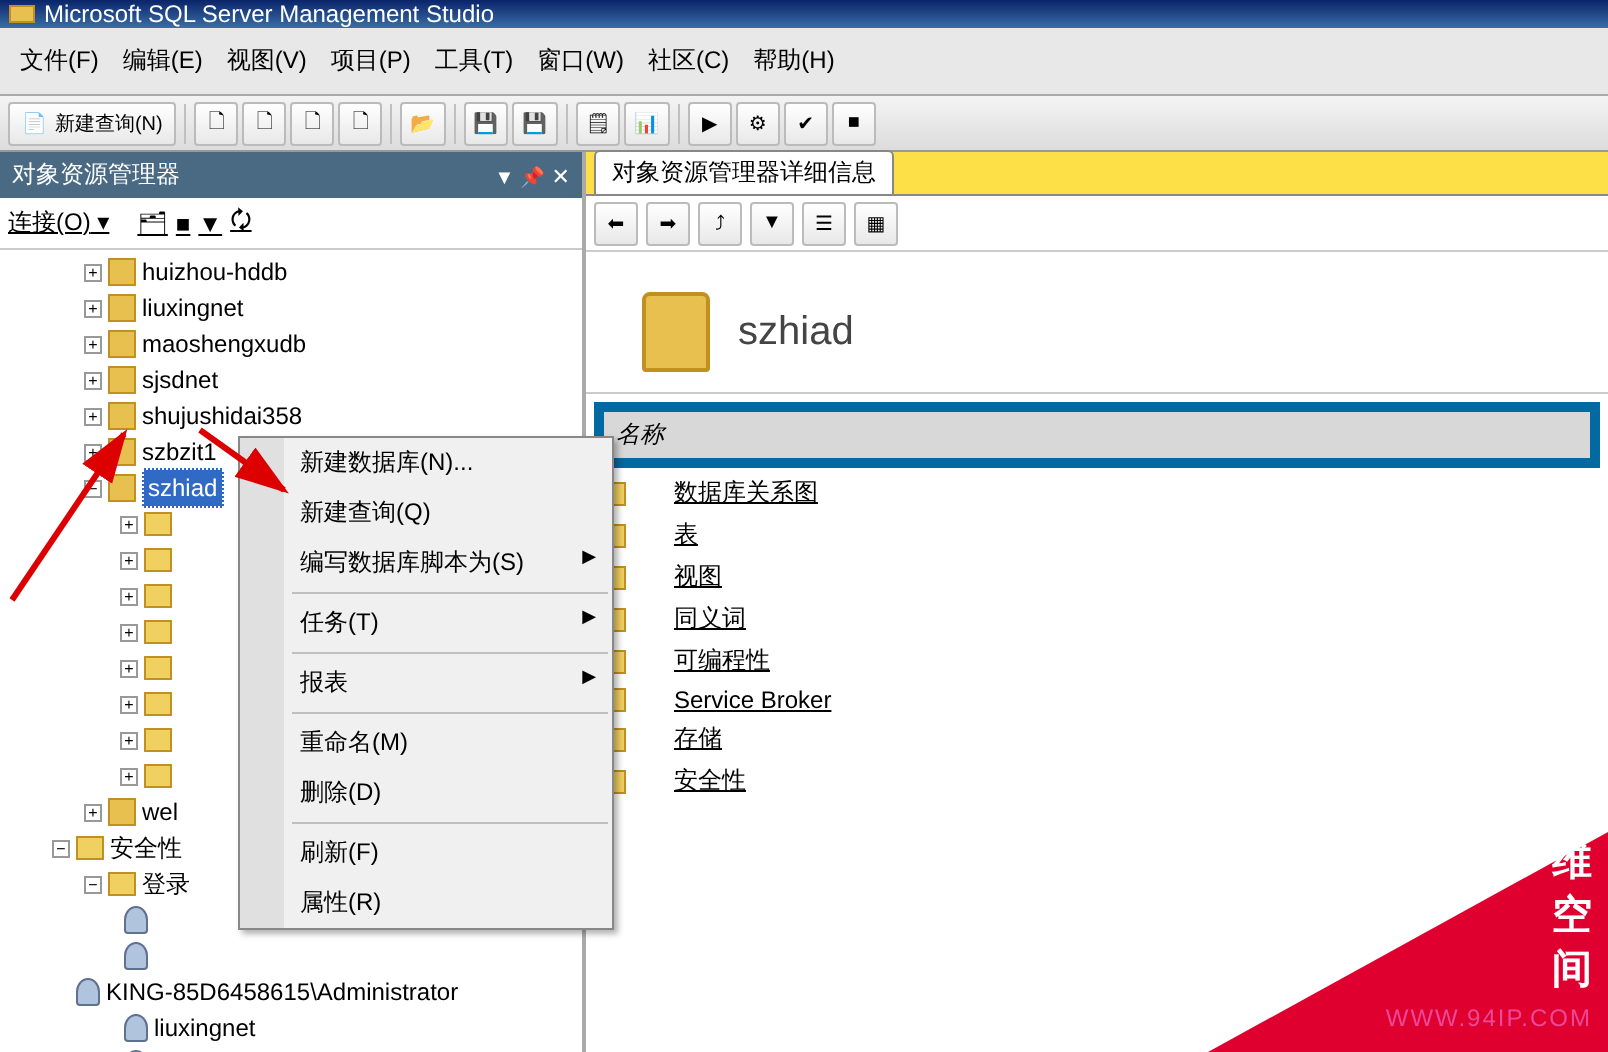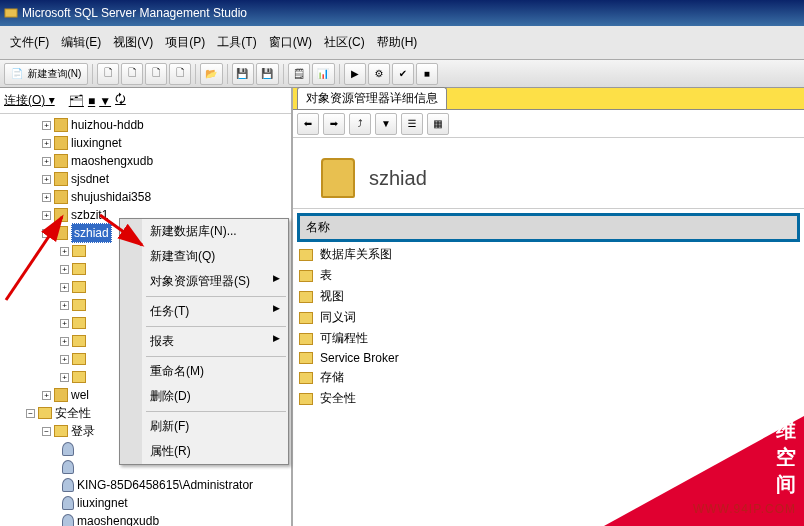--- a/index.html
+++ b/index.html
@@ -1,18 +1,18 @@
 <!DOCTYPE html>
 <html><head>
 <meta charset="utf-8">
 <style>
 * { box-sizing: border-box; margin: 0; padding: 0; font-family: "SimSun", "宋体", Arial, sans-serif; }
 body { width: 804px; height: 526px; background: #fff; overflow: hidden; font-size: 12px; position: relative; }
 
-.titlebar { height: 26px; background: linear-gradient(#0a246a, #3a6ea5); color: #fff; display: flex; align-items: center; padding: 0 4px; font-size: 12px; }
+.titlebar { height: 14px; background: linear-gradient(#0a246a, #3a6ea5); color: #fff; display: flex; align-items: center; padding: 0 4px; font-size: 12px; }
 .titlebar .icon { width: 14px; height: 14px; margin-right: 4px; display: inline-block; }
 
 .menubar { height: 34px; background: #e8e8e8; border-bottom: 1px solid #aaa; display: flex; align-items: center; padding: 0 4px; font-size: 12px; }
 .menubar .menu-item { padding: 2px 6px; cursor: default; }
 
 .toolbar { height: 28px; background: linear-gradient(#f4f4f4, #dcdcdc); border-bottom: 1px solid #999; display: flex; align-items: center; padding: 2px 4px; gap: 2px; }
 .tbtn { min-width: 22px; height: 22px; border: 1px solid #bbb; background: linear-gradient(#fff,#e8e8e8); border-radius: 2px; display: flex; align-items: center; justify-content: center; font-size: 10px; padding: 0 4px; }
 .tbtn.wlabel { padding: 0 6px; gap: 4px; }
 .tsep { width: 1px; height: 20px; background: #c0c0c0; margin: 0 2px; }
 
@@ -31,34 +31,34 @@
 .selected { background: #316ac5; color: #fff; padding: 0 2px; border: 1px dotted #fff; }
 
 .right-panel { flex: 1; display: flex; flex-direction: column; background: #fff; }
 .tab-strip { height: 22px; background: #fde047; display: flex; align-items: flex-end; padding: 0 4px; border-bottom: 1px solid #888; }
 .tab { background: #fff; border: 1px solid #888; border-bottom: none; padding: 2px 8px; font-size: 12px; border-radius: 3px 3px 0 0; }
 .right-toolbar { height: 28px; border-bottom: 1px solid #ccc; display: flex; align-items: center; padding: 2px 4px; gap: 4px; }
 .right-header { padding: 20px 28px 10px 28px; display: flex; align-items: center; gap: 14px; border-bottom: 1px solid #ccc; }
 .big-db-icon { width: 34px; height: 40px; background: #e8c050; border: 2px solid #c09020; border-radius: 4px 4px 2px 2px; }
 .db-title { font-size: 20px; color: #444; font-family: Arial; }
 .db-path { font-size: 12px; color: #666; margin-top: 4px; }
-.list-header { background: #d8d8d8; border: 3px solid #0369a1; padding: 3px 6px; font-size: 12px; margin: 4px 4px 0 4px; }
+.list-header { background: #d8d8d8; border: 5px solid #0369a1; padding: 3px 6px; font-size: 12px; margin: 4px 4px 0 4px; font-style: italic; }
 .list-body { padding: 2px 6px; }
-.list-body .row { display: flex; align-items: center; gap: 4px; padding: 2px 0; font-size: 12px; }
-
-.context-menu { position: absolute; left: 119px; top: 218px; width: 170px; background: #f0f0f0; border: 1px solid #888; box-shadow: 2px 2px 3px rgba(0,0,0,0.3); z-index: 50; font-size: 12px; }
+.list-body .row { display: flex; align-items: center; gap: 21px; padding: 2px 0; font-size: 12px; text-decoration: underline; }
+
+.context-menu { position: absolute; left: 119px; top: 218px; width: 188px; background: #f0f0f0; border: 1px solid #888; box-shadow: 2px 2px 3px rgba(0,0,0,0.3); z-index: 50; font-size: 12px; }
 .context-menu .stripe { position: absolute; left: 0; top: 0; bottom: 0; width: 22px; background: #e0e0e0; }
 .cm-item { position: relative; padding: 4px 8px 4px 30px; cursor: default; }
 .cm-sep { border-top: 1px solid #c0c0c0; margin: 2px 2px 2px 26px; }
 .cm-arrow { float: right; font-size: 9px; }
 
 .watermark { position: absolute; right: 0; bottom: 0; z-index: 100; }
 .watermark .tri { position: absolute; right: 0; bottom: 0; width: 0; height: 0; border-left: 200px solid transparent; border-bottom: 110px solid #e00030; }
 .watermark .wtext { position: absolute; right: 8px; bottom: 28px; color: #fff; font-size: 20px; font-weight: bold; font-family: "Microsoft YaHei", Arial; }
-.watermark .wurl { position: absolute; right: 8px; bottom: 10px; color: #b91c1c; font-size: 12px; font-family: Arial; letter-spacing: 1px; }
+.watermark .wurl { position: absolute; right: 8px; bottom: 10px; color: #ec4899; font-size: 12px; font-family: Arial; letter-spacing: 1px; }
 .pin { font-size: 10px; }
 .close-x { font-size: 11px; }
 </style>
 </head>
 <body>
 
 <div class="titlebar">
   <span class="icon">
     <svg viewBox="0 0 14 14">
         <rect x="1" y="3" width="12" height="8" fill="#e8c050" stroke="#c09020"></rect>
@@ -99,20 +99,27 @@
   <div class="tsep"></div>
   <div class="tbtn">▶</div>
   <div class="tbtn">⚙</div>
   <div class="tbtn">✔</div>
   <div class="tbtn">■</div>
 </div>
 
 <div class="main">
 
   <div class="left-panel">
+    <div class="panel-title">
+      <span>对象资源管理器</span>
+      <span>
+        <span class="pin">▼ 📌</span>
+        <span class="close-x"> ✕</span>
+      </span>
+    </div>
     <div class="panel-toolbar">
       <span class="lbl"><span>连接(O)</span> ▾</span>
       <span style="width:6px"></span>
       <span>🗂</span>
       <span>■</span>
       <span>▼</span>
       <span>🗘</span>
     </div>
 
     <div class="tree">
@@ -200,21 +207,21 @@
           <span class="foldericon"></span>
           <span>登录</span>
         </div>
 
       <div class="node" style="padding-left:62px">
           <span class="usericon"></span>
         </div>
       <div class="node" style="padding-left:62px">
           <span class="usericon"></span>
         </div>
-      <div class="node" style="padding-left:62px">
+      <div class="node" style="padding-left:38px">
           <span class="usericon"></span>
           <span>KING-85D6458615\Administrator</span>
         </div>
       <div class="node" style="padding-left:62px">
           <span class="usericon"></span>
           <span>liuxingnet</span>
         </div>
       <div class="node" style="padding-left:62px">
           <span class="usericon"></span>
           <span>maoshengxudb</span>
@@ -276,21 +283,21 @@
           <span>安全性</span>
         </div>
     </div>
   </div>
 </div>
 
 <div class="context-menu">
   <div class="stripe"></div>
   <div class="cm-item"><span>新建数据库(N)...</span></div>
   <div class="cm-item"><span>新建查询(Q)</span></div>
-  <div class="cm-item"><span>对象资源管理器(S)</span><span class="cm-arrow">▶</span></div>
+  <div class="cm-item"><span>编写数据库脚本为(S)</span><span class="cm-arrow">▶</span></div>
   <div class="cm-sep"></div>
   <div class="cm-item"><span>任务(T)</span><span class="cm-arrow">▶</span></div>
   <div class="cm-sep"></div>
   <div class="cm-item"><span>报表</span><span class="cm-arrow">▶</span></div>
   <div class="cm-sep"></div>
   <div class="cm-item"><span>重命名(M)</span></div>
   <div class="cm-item"><span>删除(D)</span></div>
   <div class="cm-sep"></div>
   <div class="cm-item"><span>刷新(F)</span></div>
   <div class="cm-item"><span>属性(R)</span></div>

